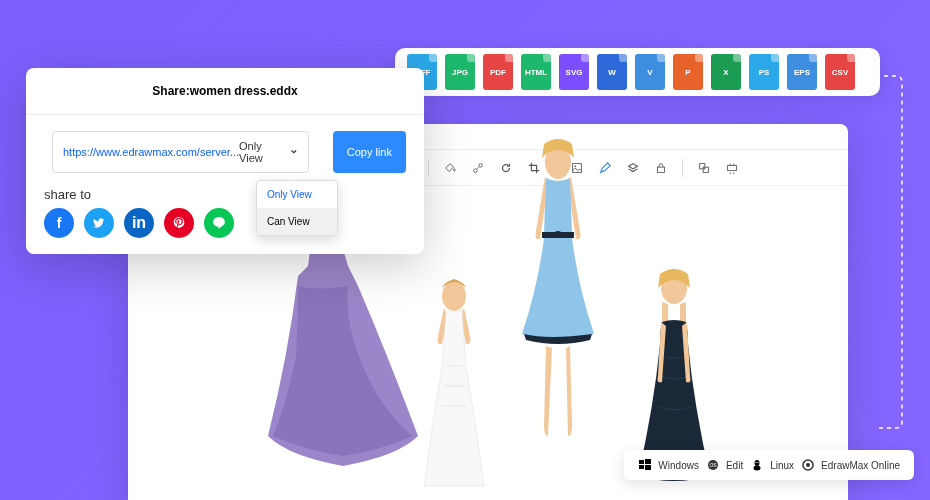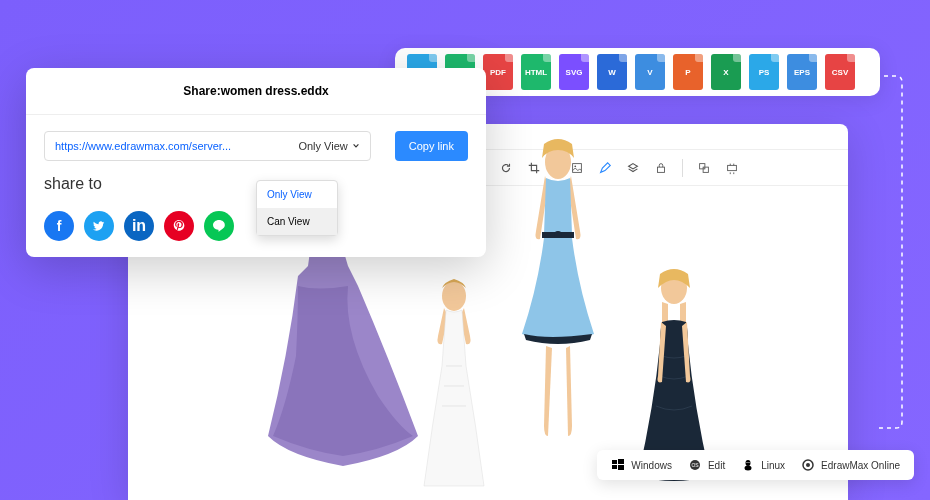--- a/index.html
+++ b/index.html
@@ -16,40 +16,40 @@
 .toolbar { height: 36px; border-bottom: 1px solid #eee; display: flex; align-items: center; padding: 0 14px; gap: 6px; }
 .tool-btn { width: 22px; height: 22px; display: flex; align-items: center; justify-content: center; color: #555; cursor: pointer; border-radius: 3px; }
 .tool-sep { width: 1px; height: 18px; background: #ddd; margin: 0 4px; }
 .canvas { position: relative; height: calc(100% - 62px); background: #fff; }
 
 
 .figure { position: absolute; }
 .figure svg { display: block; }
 
 
-.share-dialog { position: absolute; top: 68px; left: 26px; width: 460px; background: #fff; border-radius: 8px; box-shadow: 0 12px 48px rgba(0,0,0,0.2); }
+.share-dialog { position: absolute; top: 68px; left: 26px; width: 398px; background: #fff; border-radius: 8px; box-shadow: 0 12px 48px rgba(0,0,0,0.2); }
 .share-header { text-align: center; font-size: 12px; font-weight: 600; padding: 16px; border-bottom: 1px solid #eee; }
 .share-body { padding: 16px 18px; }
 .share-desc { font-size: 11px; color: #333; margin-bottom: 14px; }
 .share-row { display: flex; gap: 8px; margin-bottom: 14px; }
-.share-url { flex: 1; border: 1px solid #ddd; border-radius: 4px; padding: 8px 10px; font-size: 11px; color: #0b63ff; display: flex; align-items: center; justify-content: space-between; }
+.share-url { flex: 1; border: 1px solid #ddd; border-radius: 4px; padding: 8px 10px; font-size: 11px; color: #0b63ff; display: flex; align-items: center; justify-content: space-between; margin-left: 8px; }
 .perm-select { font-size: 11px; color: #333; cursor: pointer; display: flex; align-items: center; gap: 4px; }
 .copy-btn { background: #2b8aff; color: #fff; border: none; border-radius: 4px; padding: 8px 14px; font-size: 11px; cursor: pointer; margin-left: 16px; }
-.share-to { font-size: 16px; color: #333; margin-bottom: 18px; }
+.share-to { font-size: 13px; color: #333; margin-bottom: 6px; }
 .social-row { display: flex; gap: 10px; }
 .social-btn { width: 30px; height: 30px; border-radius: 50%; display: flex; align-items: center; justify-content: center; color: #fff; cursor: pointer; font-size: 14px; font-weight: 700; }
 
 
 .dropdown { position: absolute; top: 180px; left: 256px; width: 82px; background: #fff; border: 1px solid #ddd; border-radius: 4px; box-shadow: 0 4px 12px rgba(0,0,0,0.15); }
 .dropdown-item { padding: 8px 10px; font-size: 10px; cursor: pointer; }
 .dropdown-item.active { color: #0b63ff; }
 .dropdown-item.hover { background: #f0f0f0; }
 
 
-.platform-bar { position: absolute; bottom: 20px; right: 16px; background: #fff; border-radius: 6px; box-shadow: 0 4px 16px rgba(0,0,0,0.12); display: flex; align-items: center; padding: 8px 14px; gap: 16px; }
+.platform-bar { position: absolute; bottom: 20px; right: 16px; background: #fff; border-radius: 6px; box-shadow: 0 4px 16px rgba(0,0,0,0.12); display: flex; align-items: center; padding: 8px 14px; gap: 7px; }
 .platform-item { display: flex; align-items: center; gap: 6px; font-size: 10px; color: #333; cursor: pointer; }
 .platform-icon { width: 14px; height: 14px; display: flex; align-items: center; justify-content: center; }
 
 
 .arrow { position: absolute; top: 62px; right: 24px; width: 40px; height: 380px; pointer-events: none; }
 </style>
 </head>
 <body>
 
 <div class="export-bar">

